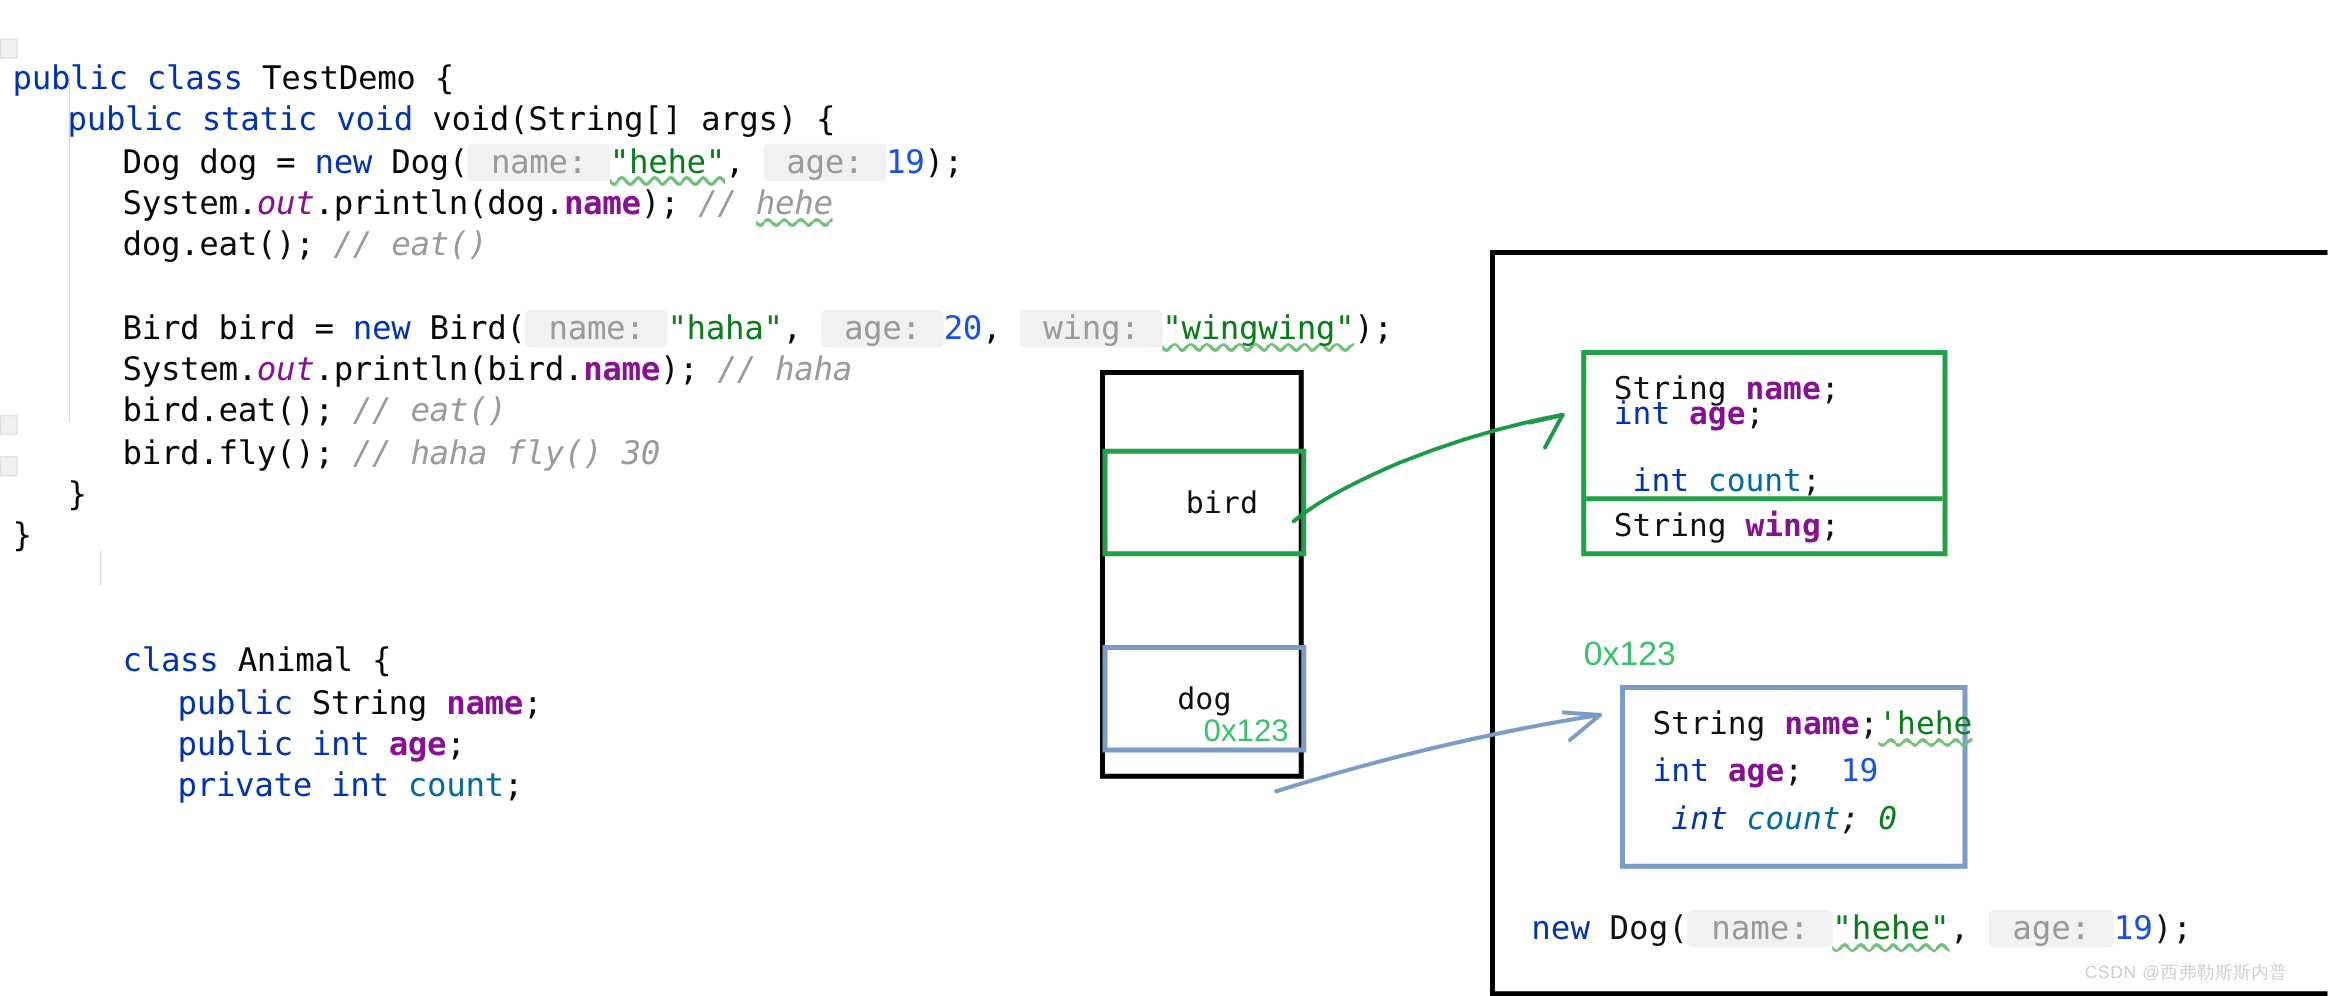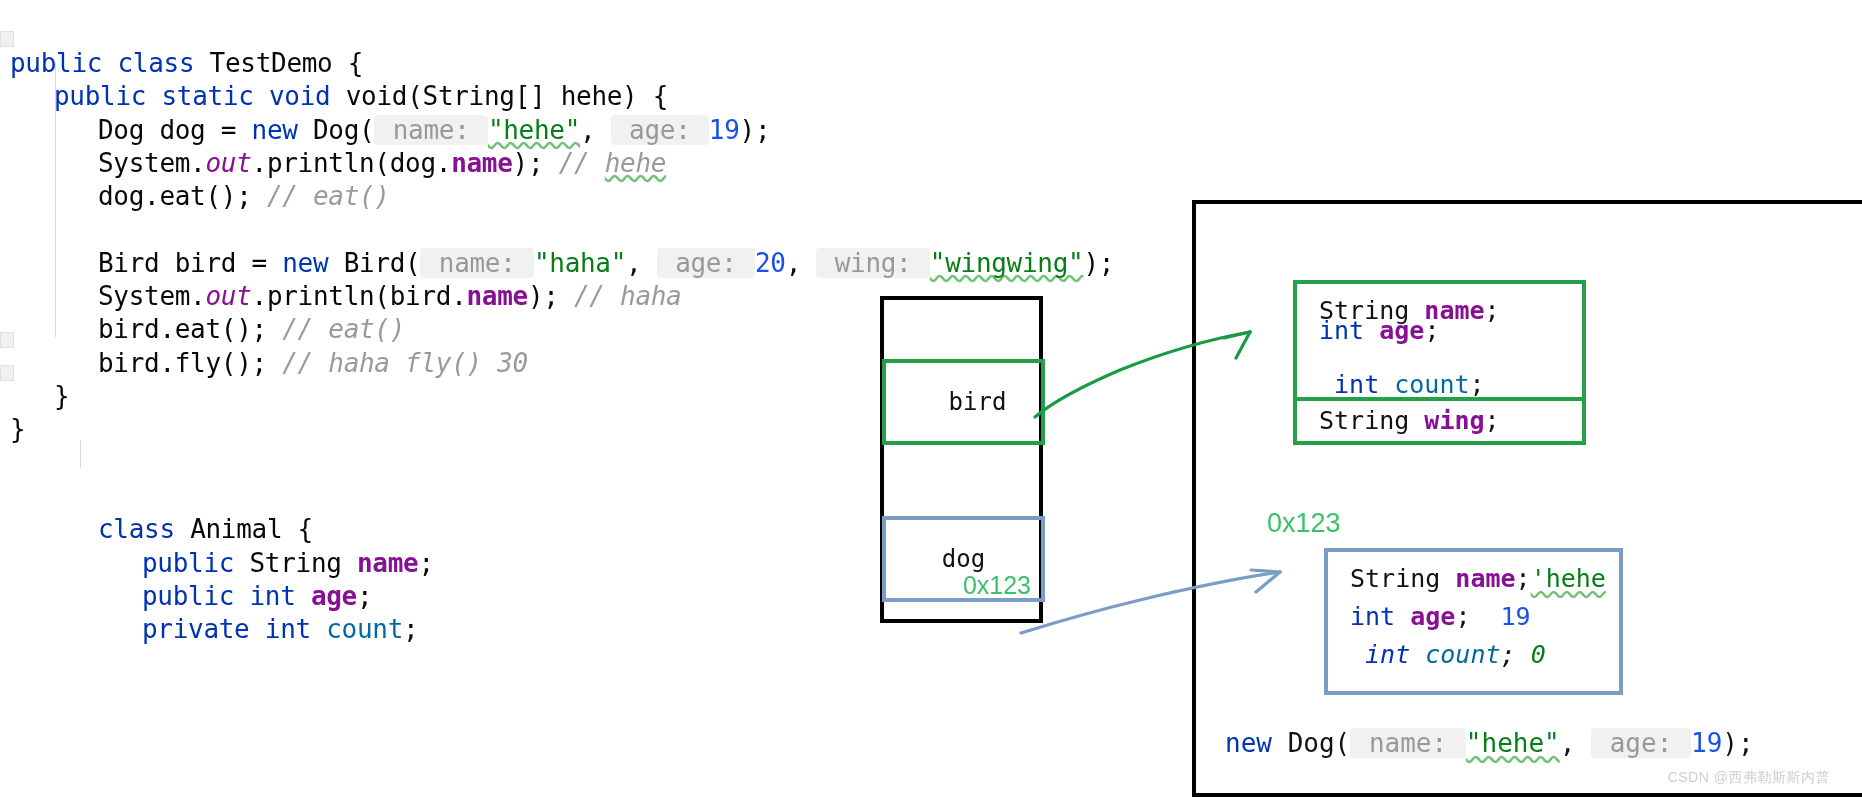--- a/index.html
+++ b/index.html
@@ -68,31 +68,31 @@
     font-family:"Liberation Sans",sans-serif;
     font-size:25px;color:#39c26a;line-height:26px;
     align-self:flex-end;margin-right:10px;
   }
   
   #heap{
     position:absolute;left:1192px;top:200px;width:670px;height:597px;
     border:4px solid #000000;border-right:none;box-sizing:border-box;
   }
   .objbox{
-    position:absolute;box-sizing:border-box;background:#fff;margin-left:28px;
+    position:absolute;box-sizing:border-box;background:#fff;
   }
   #bird-obj{
     left:1265px;top:280px;width:293px;height:165px;
     border:4px solid #24A148;
   }
   #bird-obj .divider{
     position:absolute;left:0;right:0;top:113px;height:4px;background:#24A148;
   }
   #dog-obj{
-    left:1296px;top:548px;width:299px;height:147px;
+    left:1296px;top:548px;width:278px;height:147px;
     border:4px solid #7B9CC4;
   }
   .objline{
     position:absolute;white-space:pre;
     font-family:"DejaVu Sans Mono","Liberation Mono",monospace;
     font-size:25px;line-height:25px;color:#111;
   }
   .addr-label{
     position:absolute;white-space:pre;
     font-family:"Liberation Sans",sans-serif;
@@ -116,21 +116,21 @@
 <body>
 
 <div id="editor">
   <div class="gutter-mark" style="left:0px;top:31px;"></div>
   <div class="gutter-mark" style="left:0px;top:332px;"></div>
   <div class="gutter-mark" style="left:0px;top:365px;"></div>
   <div class="guide" style="left:55px;top:62px;height:275px;"></div>
   <div class="guide" style="left:80px;top:440px;height:28px;"></div>
   <div id="code-lines">
       <div class="line" style="top: 2px; left: 10px;"><span class="kw">public </span><span class="kw">class </span><span>TestDemo {</span></div>
-      <div class="line" style="top: 35.3px; left: 54px;"><span class="kw">public </span><span class="kw">static </span><span class="kw">void </span><span>void</span><span>(String[] hehe) {</span></div>
+      <div class="line" style="top: 35.3px; left: 54px;"><span class="kw">public </span><span class="kw">static </span><span class="kw">void </span><span>void</span><span>(String[] args) {</span></div>
       <div class="line" style="top: 68.6px; left: 98px;"><span>Dog dog = </span><span class="kw">new </span><span>Dog(</span><span class="hint"> name: </span><span class="str squig">"hehe"</span><span>, </span><span class="hint"> age: </span><span class="num">19</span><span>);</span></div>
       <div class="line" style="top: 101.9px; left: 98px;"><span>System.</span><span class="fld-i">out</span><span>.println(dog.</span><span class="fld">name</span><span>); </span><span class="cmt">// </span><span class="cmt squig">hehe</span></div>
       <div class="line" style="top: 135.2px; left: 98px;"><span>dog.eat(); </span><span class="cmt">// eat()</span></div>
       <div class="line" style="top: 168.5px; left: 98px;"></div>
       <div class="line" style="top: 201.8px; left: 98px;"><span>Bird bird = </span><span class="kw">new </span><span>Bird(</span><span class="hint"> name: </span><span class="str">"haha"</span><span>, </span><span class="hint"> age: </span><span class="num">20</span><span>, </span><span class="hint"> wing: </span><span class="str squig">"wingwing"</span><span>);</span></div>
       <div class="line" style="top: 235.1px; left: 98px;"><span>System.</span><span class="fld-i">out</span><span>.println(bird.</span><span class="fld">name</span><span>); </span><span class="cmt">// haha</span></div>
       <div class="line" style="top: 268.4px; left: 98px;"><span>bird.eat(); </span><span class="cmt">// eat()</span></div>
       <div class="line" style="top: 301.7px; left: 98px;"><span>bird.fly(); </span><span class="cmt">// haha fly() 30</span></div>
       <div class="line" style="top: 335px; left: 54px;"><span>}</span></div>
       <div class="line" style="top: 368.3px; left: 10px;"><span>}</span></div>

